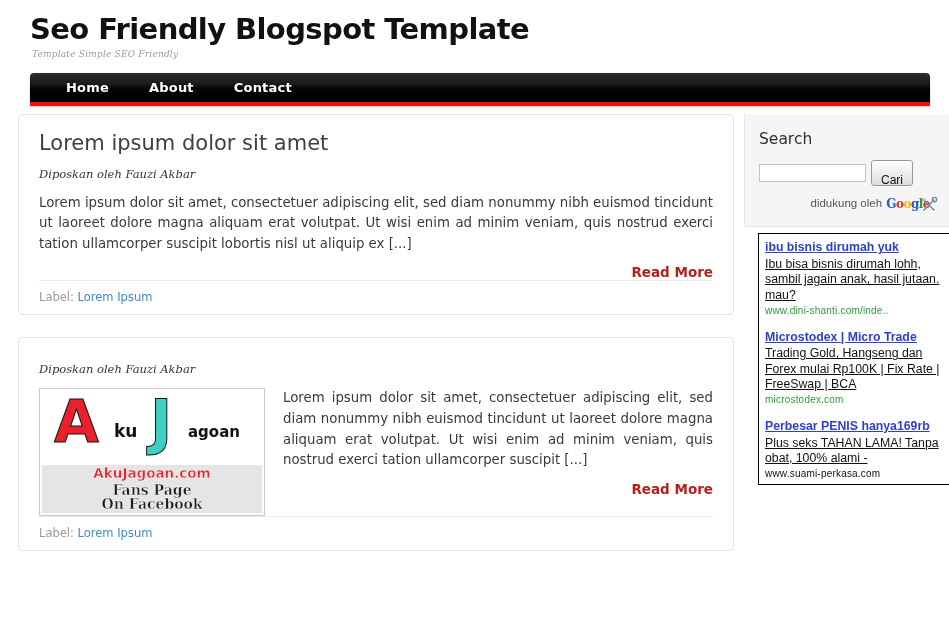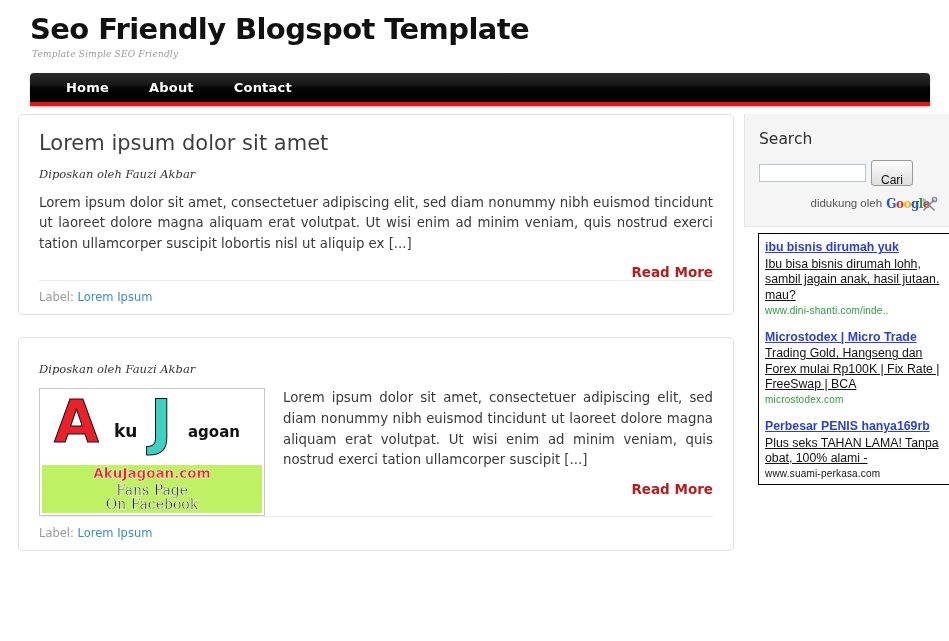--- a/index.html
+++ b/index.html
@@ -157,21 +157,21 @@
     background: #ffffff;
     overflow: hidden;
   }
   .thumb-top {
     height: 60%;
     position: relative;
     background: #ffffff;
   }
   .thumb-bottom {
     height: 40%;
-    background: #bef264;
+    background: #e5e5e5;
     display: flex;
     flex-direction: column;
     align-items: center;
     justify-content: center;
     line-height: 1;
   }
   .logo-A {
     position: absolute; left: 12px; top: 2px;
     font-family: "DejaVu Sans", sans-serif;
     font-weight: bold; font-size: 58px; color: #e8212a;
@@ -194,21 +194,21 @@
     font-weight: bold; font-size: 15px; color: #111;
   }
   .thumb-line1 {
     font-family: "DejaVu Sans", sans-serif;
     font-weight: bold; font-size: 13.5px; color: #e8212a;
     -webkit-text-stroke: 0.4px #fff;
     margin-bottom: 2px;
   }
   .thumb-line2, .thumb-line3 {
     font-family: "DejaVu Serif", serif;
-    font-weight: normal; font-size: 14px; color: #1b1b1b;
+    font-weight: bold; font-size: 14px; color: #1b1b1b;
     -webkit-text-stroke: 0.4px #ffffff;
   }
   .post-flow-text {
     flex: 1;
     margin-left: 18px;
   }
   .post-flow-text .post-body { margin-top: 0; }
 
   
   #search-widget {

